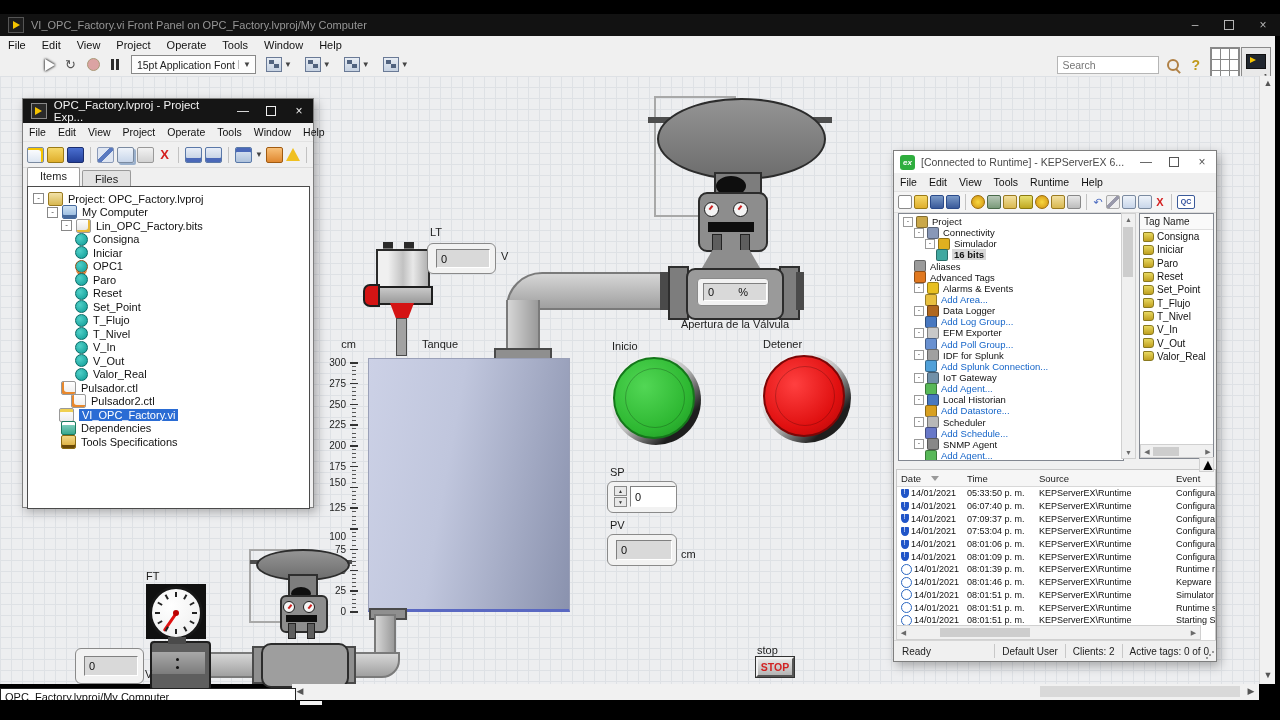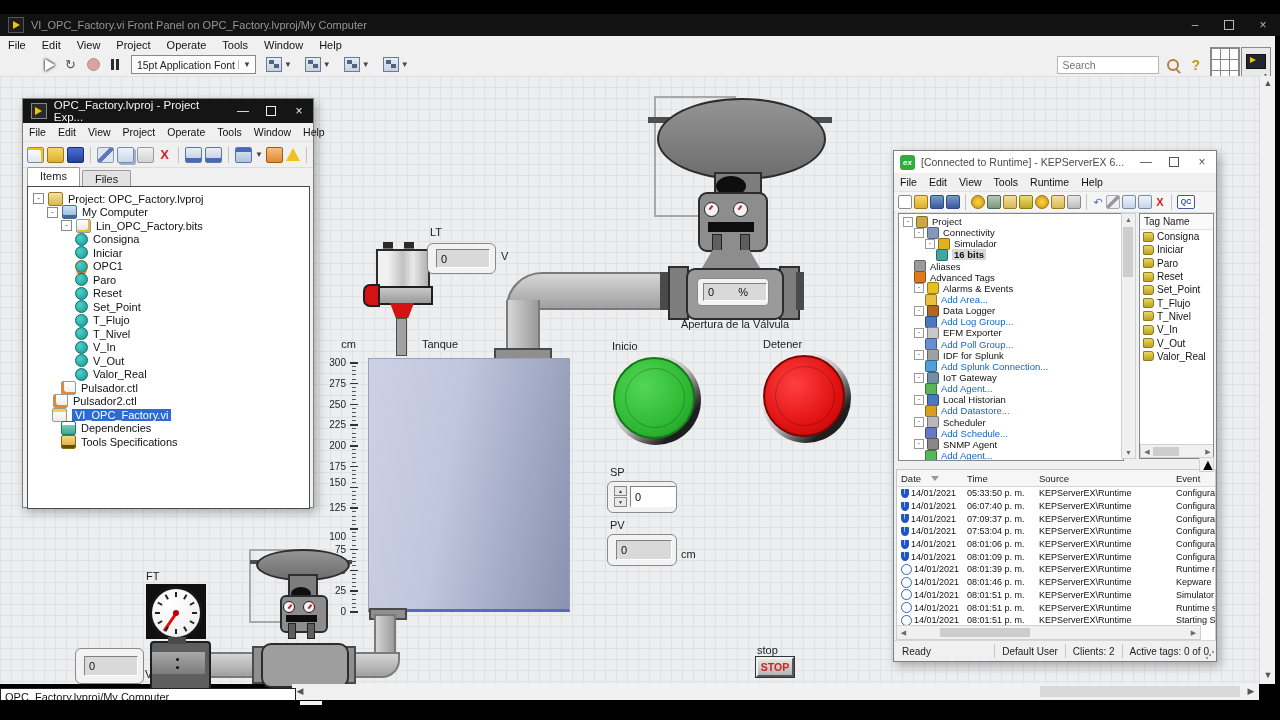--- a/index.html
+++ b/index.html
@@ -555,25 +555,25 @@
           <div class="pe-lb">V_Out</div>
         </div>
         <div class="pe-row" style="padding-left: 47px;">
           <div class="pico p-shared-variable"></div>
           <div class="pe-lb">Valor_Real</div>
         </div>
         <div class="pe-row" style="padding-left: 33px;">
           <div class="pico p-control-file"></div>
           <div class="pe-lb">Pulsador.ctl</div>
         </div>
-        <div class="pe-row" style="padding-left: 25px;">
+        <div class="pe-row" style="padding-left: 43px;">
           <div class="pico p-control-file"></div>
           <div class="pe-lb">Pulsador2.ctl</div>
         </div>
-        <div class="pe-row" style="padding-left: 24px;">
+        <div class="pe-row" style="padding-left: 31px;">
           <div class="pico p-vi-file"></div>
           <div class="pe-lb sel">VI_OPC_Factory.vi</div>
         </div>
         <div class="pe-row" style="padding-left: 33px;">
           <div class="pico p-dependencies"></div>
           <div class="pe-lb">Dependencies</div>
         </div>
         <div class="pe-row" style="padding-left: 33px;">
           <div class="pico p-build-specs"></div>
           <div class="pe-lb">Tools Specifications</div>

